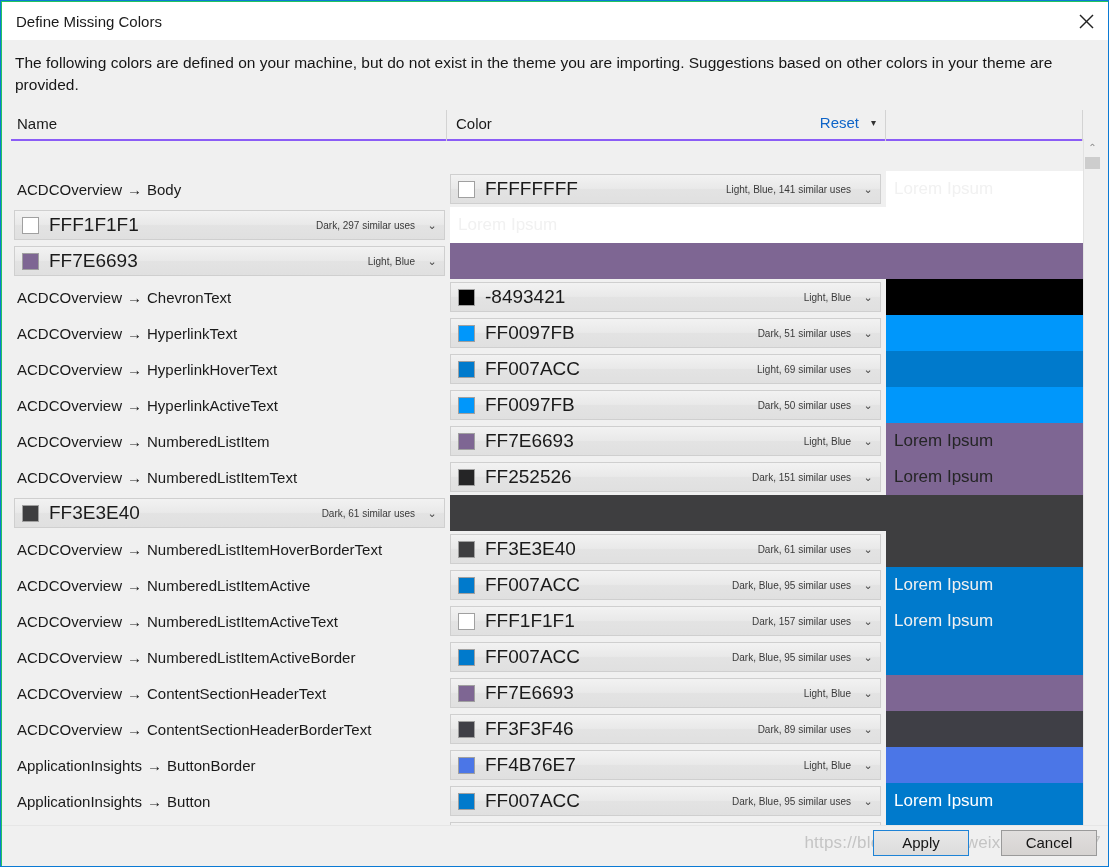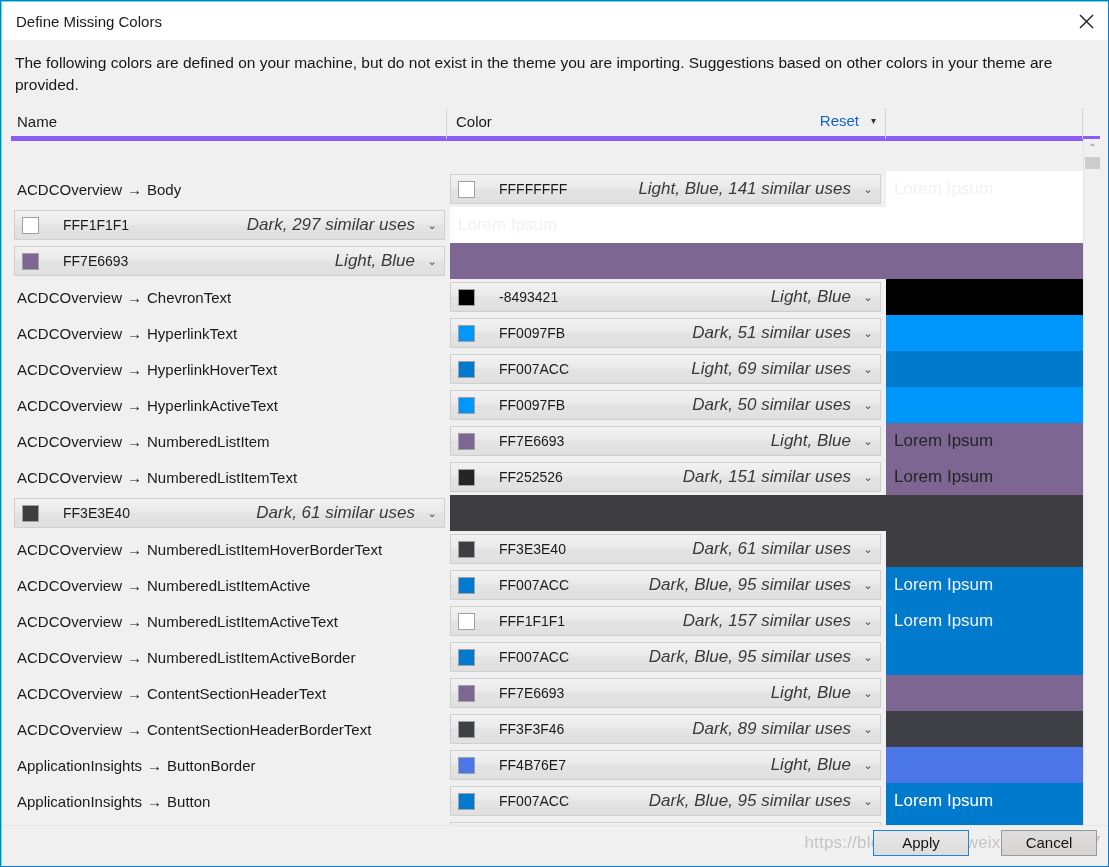--- a/index.html
+++ b/index.html
@@ -9,21 +9,21 @@
     background: #ffffff;
   }
   body {
     font-family: "Liberation Sans", sans-serif;
     -webkit-font-smoothing: antialiased;
   }
   .window {
     position: relative;
     width: 1109px;
     height: 867px;
-    background: #5eead4;
+    background: #22c55e;
     border: 1px solid #0b7ad4;
     overflow: hidden;
   }
 
   
   .titlebar {
     position: absolute;
     left: 1px; top: 1px;
     width: 1107px; height: 38px;
     background: #ffffff;
@@ -61,23 +61,23 @@
     line-height: 1.42;
     color: #161616;
     width: 1090px;
   }
 
   
   .grid-header {
     position: relative;
     margin: 8px 9px 12px 9px;
     height: 31px;
-    border-bottom: 5px solid #8b5cf6;
+    border-bottom: 2px solid #8b5cf6;
     display: flex;
-    align-items: center;
+    align-items: flex-start;
   }
   .gh-name {
     width: 436px;
     font-size: 15px;
     color: #1a1a1a;
     padding-left: 6px;
     padding-top: 5px;
     border-right: 1px solid #d3d3d3;
     height: 31px;
   }
@@ -157,32 +157,31 @@
     align-items: center;
     padding: 0 0 0 7px;
     cursor: pointer;
   }
   .swatch {
     width: 17px; height: 17px;
     border: 1px solid #a0a0a0;
     flex: 0 0 auto;
   }
   .combo-hex {
-    font-size: 14px;
+    font-size: 19px;
     color: #1a1a1a;
-    padding-left: 24px;
+    padding-left: 10px;
     white-space: nowrap;
   }
   .combo-desc {
     margin-left: auto;
-    font-size: 17px;
+    font-size: 10px;
     color: #3a3a3a;
     white-space: nowrap;
     padding-right: 9px;
-    font-style: italic;
   }
   .combo-caret {
     width: 20px;
     text-align: center;
     font-size: 11px;
     color: #4a4a4a;
     flex: 0 0 auto;
     padding-right: 4px;
   }
 

